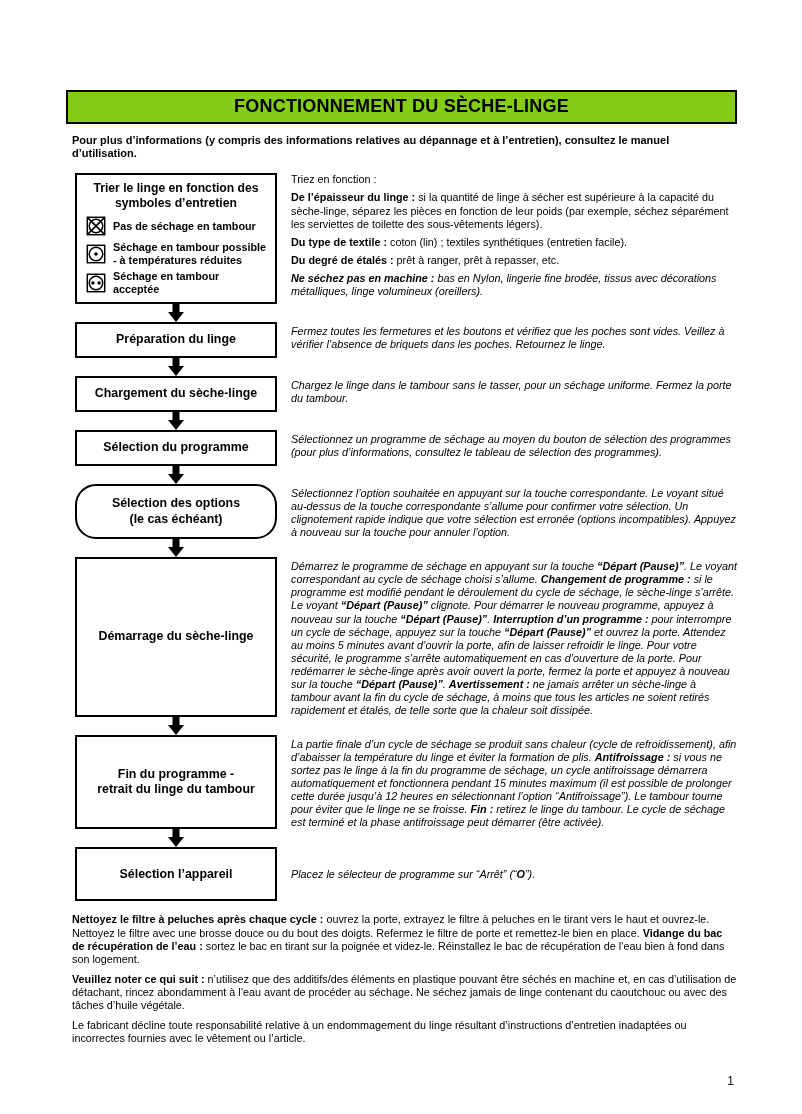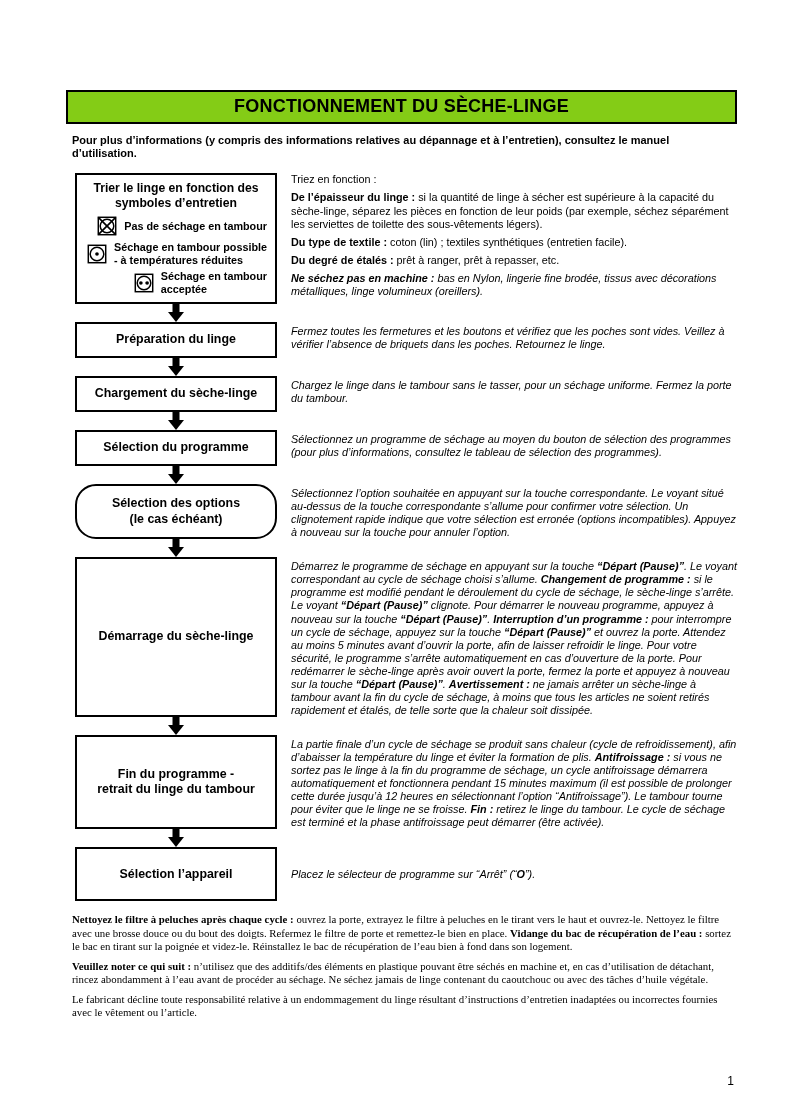--- a/index.html
+++ b/index.html
@@ -42,25 +42,25 @@
 
   
   .sort-box {
     display:block; white-space:normal; font-weight:normal; text-align:left;
     padding:6px 8px 7px 8px;
   }
   .sort-title {
     font-weight:bold; text-align:center; font-size:12.2px; line-height:1.23;
     white-space:pre-line; margin-bottom:1px;
   }
-  .sym-item { display:flex; align-items:center; margin-top:4px;justify-content:flex-end; }
+  .sym-item { display:flex; align-items:center; margin-top:4px; }
   .sym-item svg { flex:none; margin-right:6px; }
   .sym-label { font-weight:bold; font-size:10.8px; line-height:1.15; white-space:pre-line; }
 
-  .footer { margin:12px 0 0 6px; font-size:10.8px; line-height:1.21;font-family:Liberation Serif, serif; }
+  .footer { margin:12px 0 0 6px; font-size:10.8px; line-height:1.21; }
   .footer p { margin:0 0 7px 0; }
   .footer b { font-weight:bold; }
 
   .pagenum { position:absolute; right:68px; bottom:26px; font-size:12px; }
 </style>
 </head>
 <body>
 
 <div class="page">
   <div class="content">

